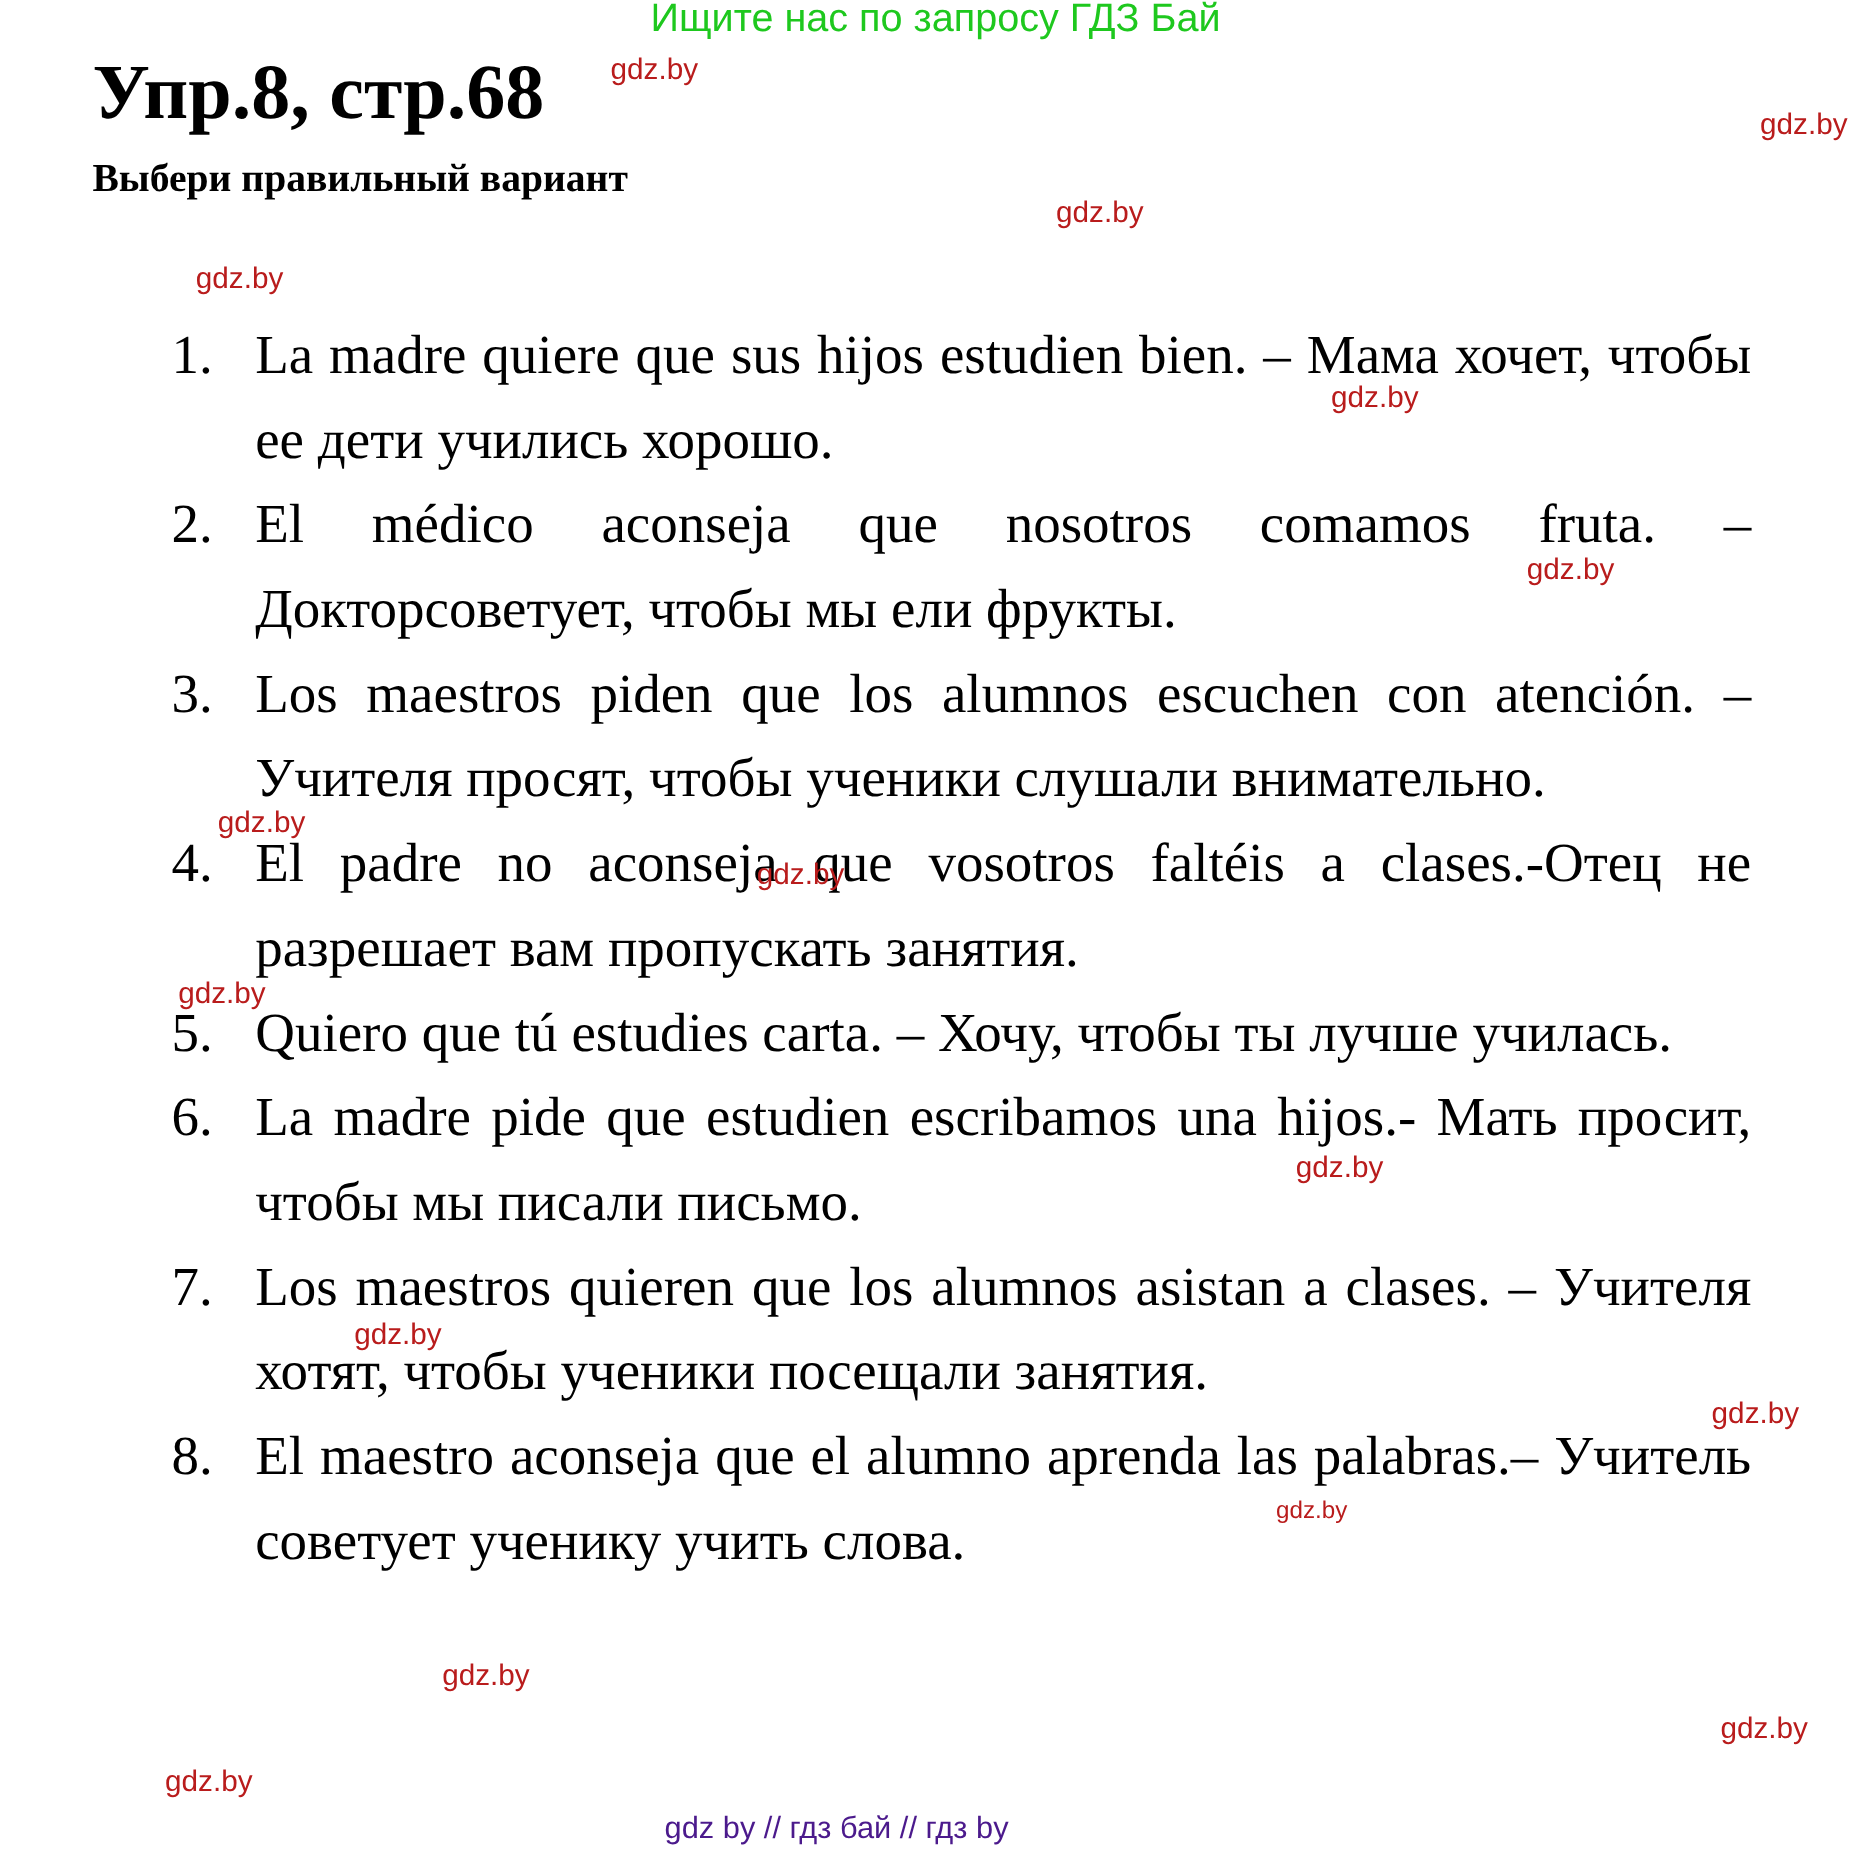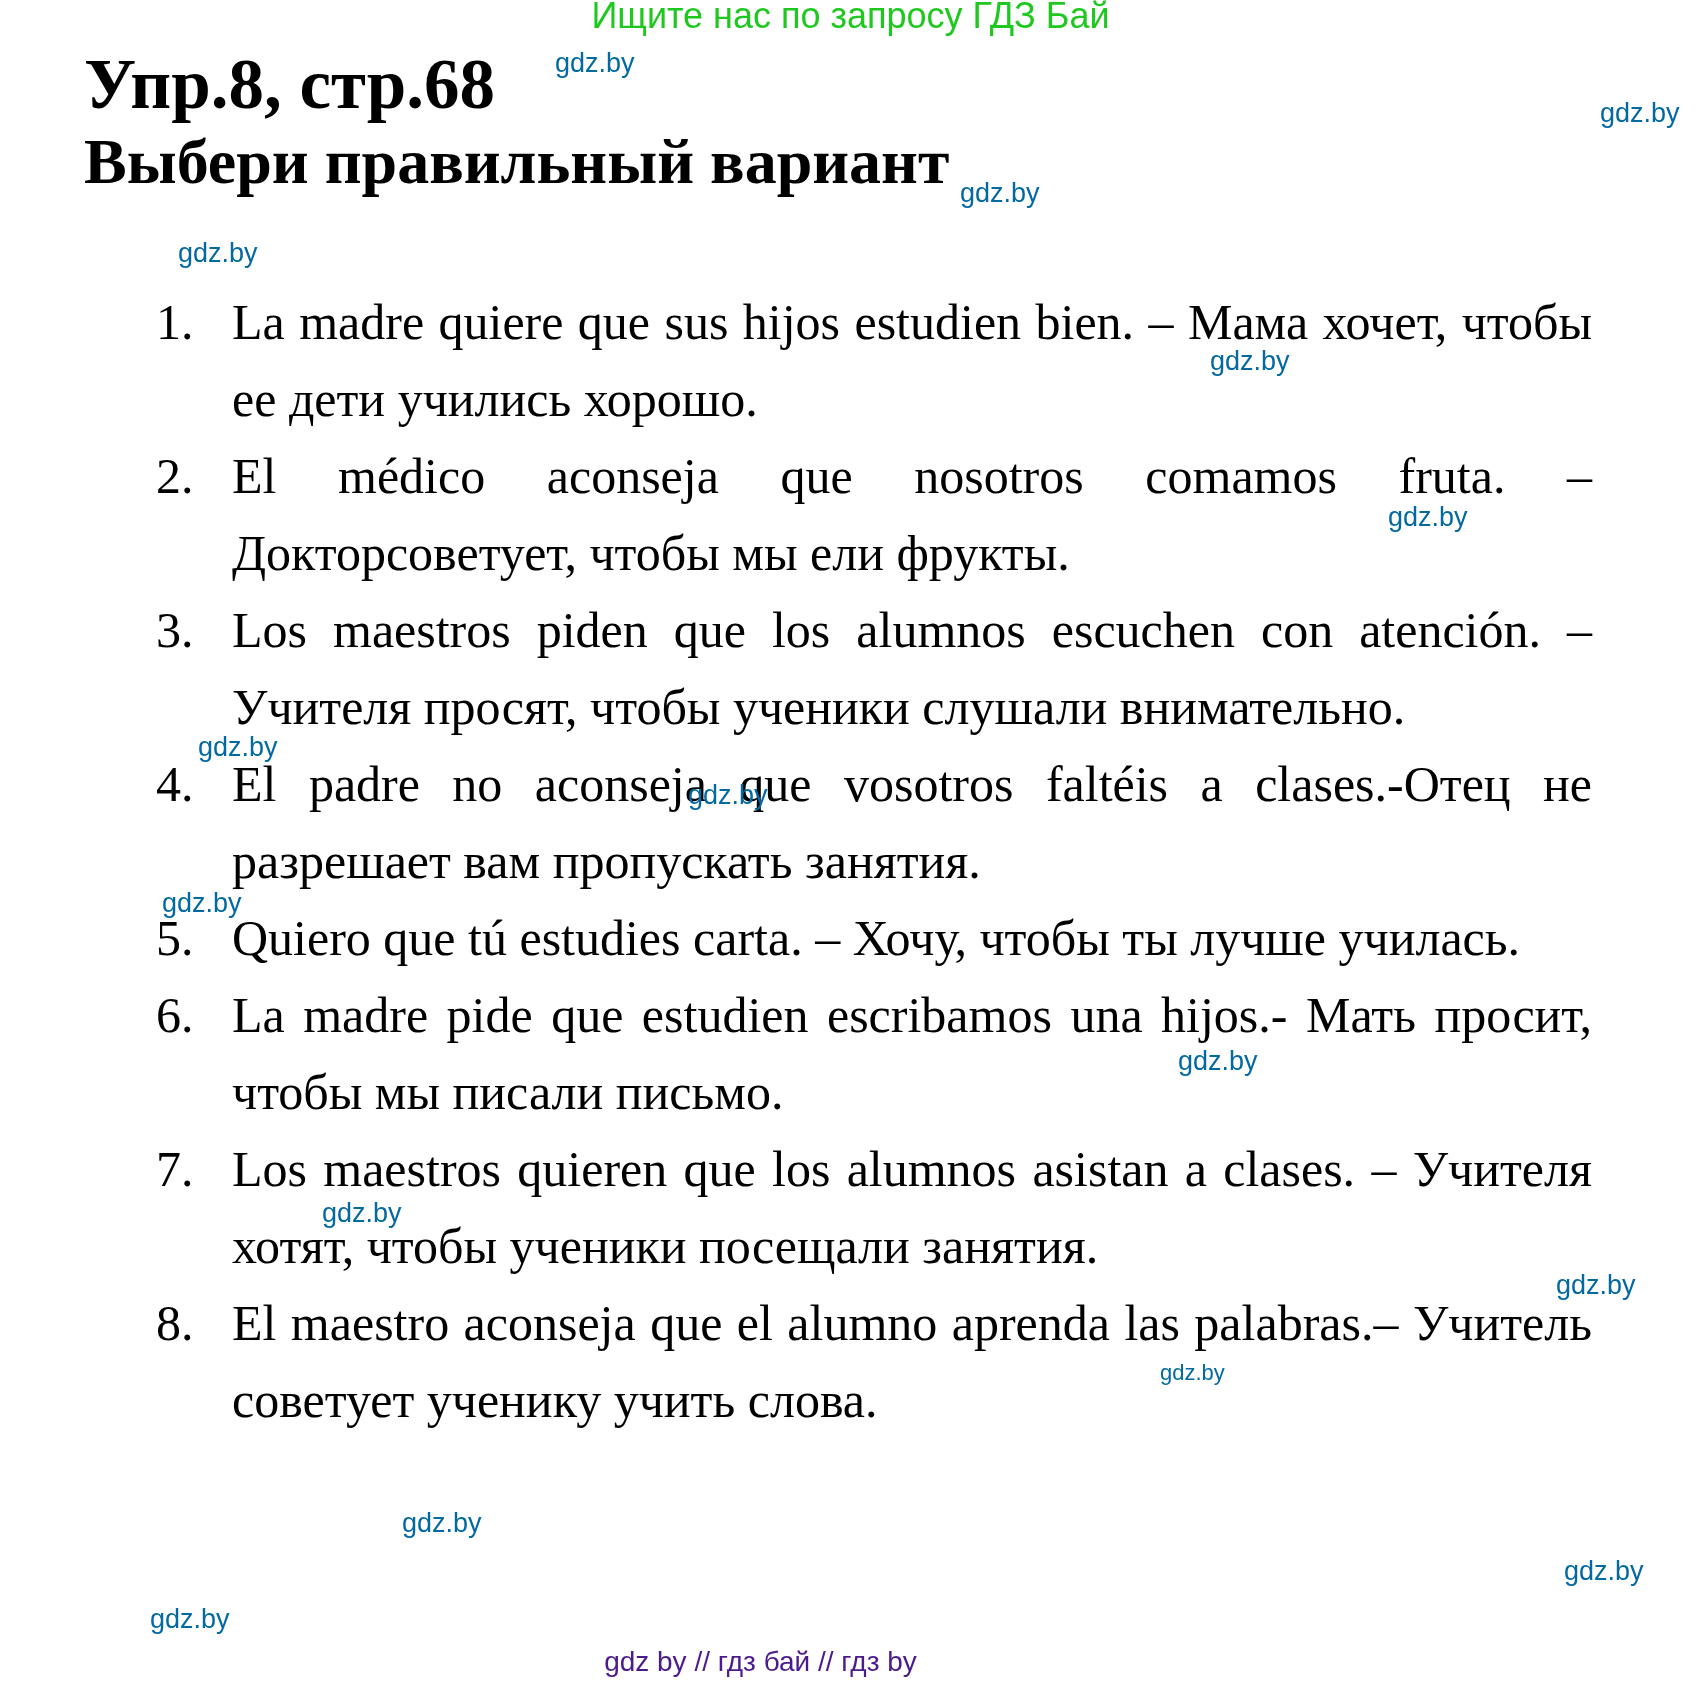--- a/index.html
+++ b/index.html
@@ -1,20 +1,20 @@
 <!DOCTYPE html>
 <html><head>
 <meta charset="utf-8">
 <style>
   html,body{margin:0;padding:0;background:#fff;}
   body{width:1701px;height:1683px;position:relative;overflow:hidden;font-family:"Liberation Serif",serif;color:#000;}
   .banner{position:absolute;top:0;left:0;width:1701px;text-align:center;font-family:"Liberation Sans",sans-serif;font-size:36px;color:#1ec81e;line-height:32px;}
-  .wm{position:absolute;font-family:"Liberation Sans",sans-serif;font-size:27px;color:#0369a1;}
+  .wm{position:absolute;font-family:"Liberation Sans",sans-serif;font-size:27px;color:#b91c1c;}
   .title{position:absolute;left:84px;top:52px;font-size:71px;font-weight:bold;line-height:64px;}
-  .subtitle{position:absolute;left:84px;top:132px;font-size:64px;font-weight:bold;line-height:60px;}
+  .subtitle{position:absolute;left:84px;top:132px;font-size:36px;font-weight:bold;line-height:60px;}
   .list{position:absolute;left:156px;top:284px;width:1436px;font-size:50px;line-height:77px;}
   .item{position:relative;padding-left:76px;text-align:justify;margin-bottom:0;}
   .num{position:absolute;left:0;top:0;}
   b{font-weight:normal;}
   .footer{position:absolute;top:1646px;left:0;width:1521px;text-align:center;font-family:"Liberation Sans",sans-serif;font-size:28px;color:#4b1a8c;}
 </style>
 </head>
 <body>
 
 <div class="banner">Ищите нас по запросу ГДЗ Бай</div>

